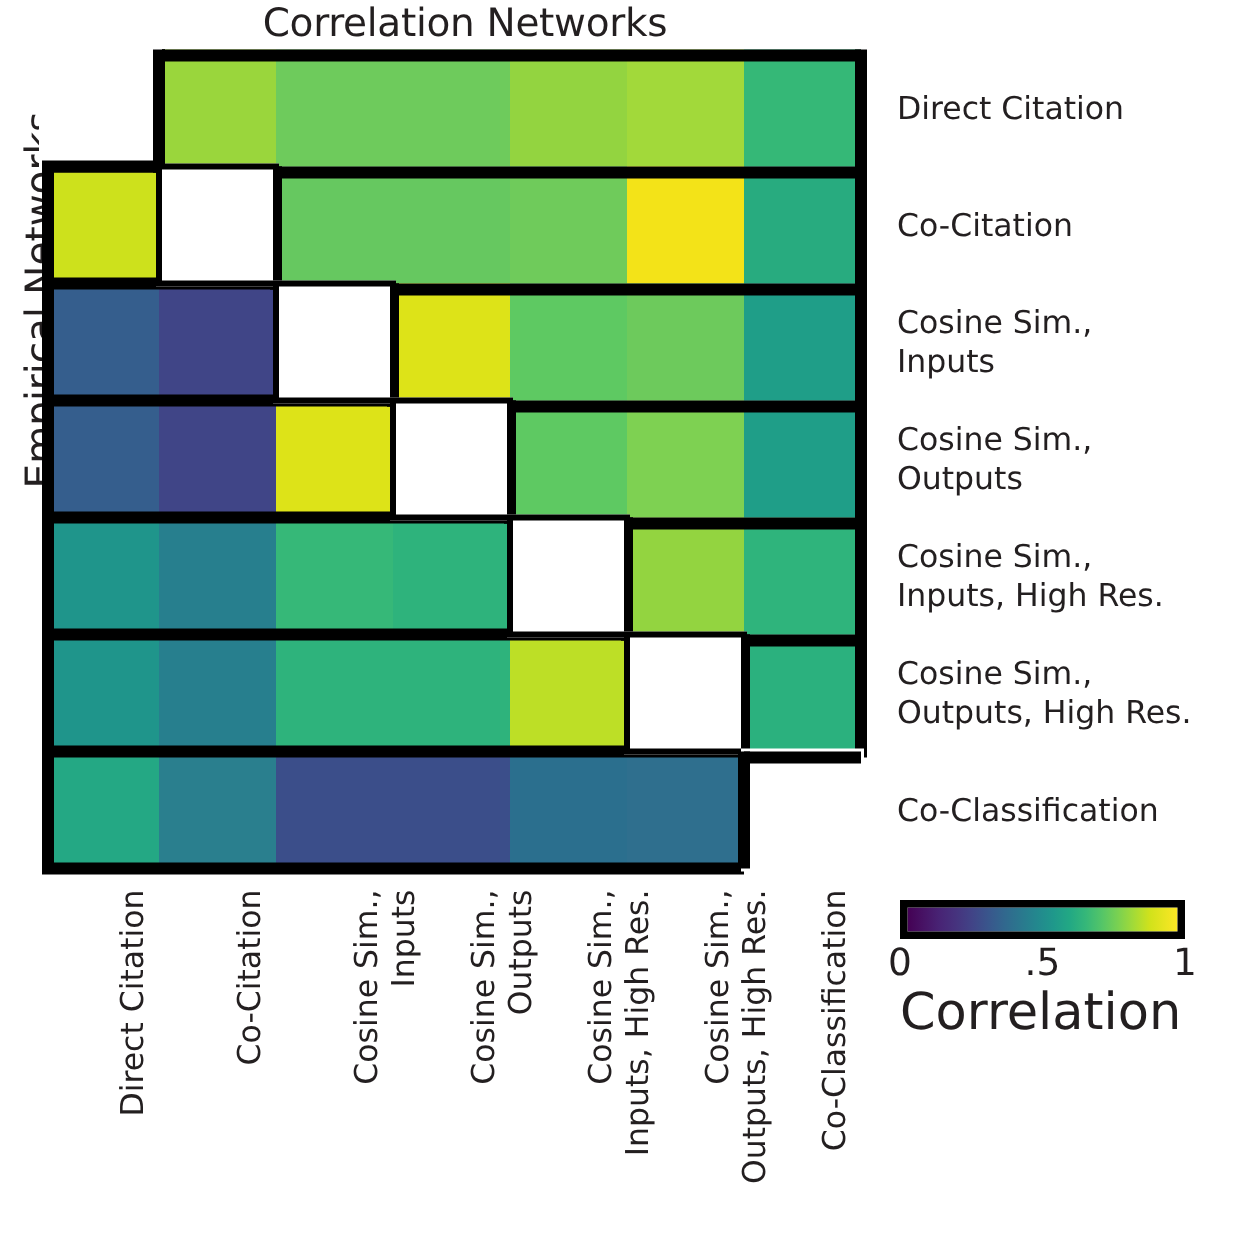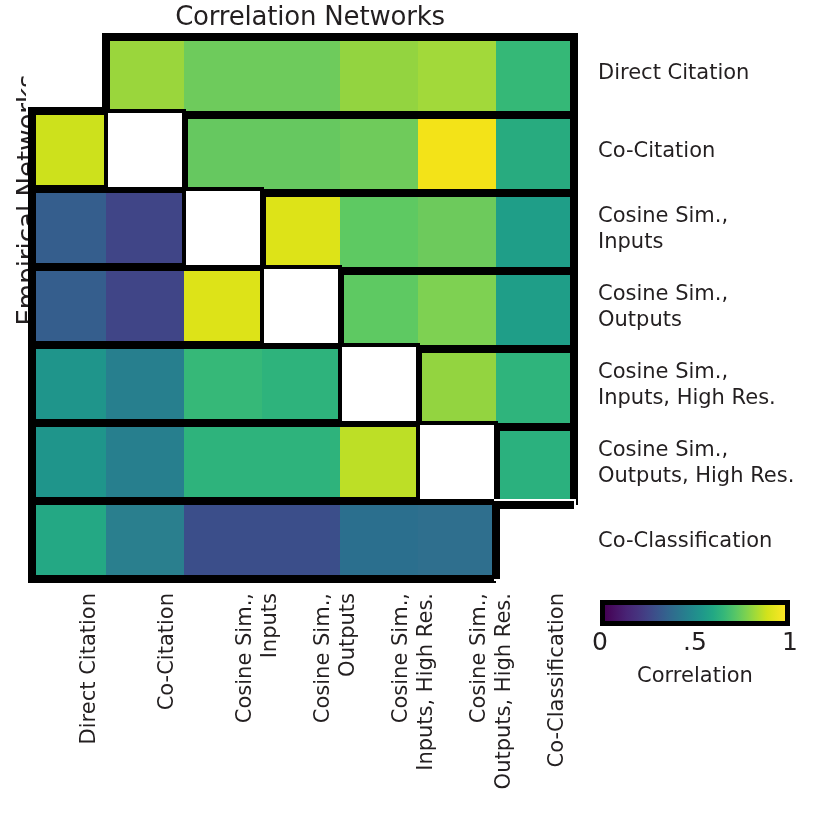--- a/index.html
+++ b/index.html
@@ -119,22 +119,21 @@
   }
   .cbar-tick {
     position: absolute;
     top: 0;
     font-size: 25px;
     line-height: 30px;
     transform: translateX(-50%);
   }
   #cbar-title {
     width: 190px;
-    text-align: center;
-    font-size: 21px;
+    font-size: 34px;
     line-height: 32px;
     margin-top: -2px;
     white-space: nowrap;
   }
 </style>
 </head>
 <body>
 
 <div id="fig">
 

